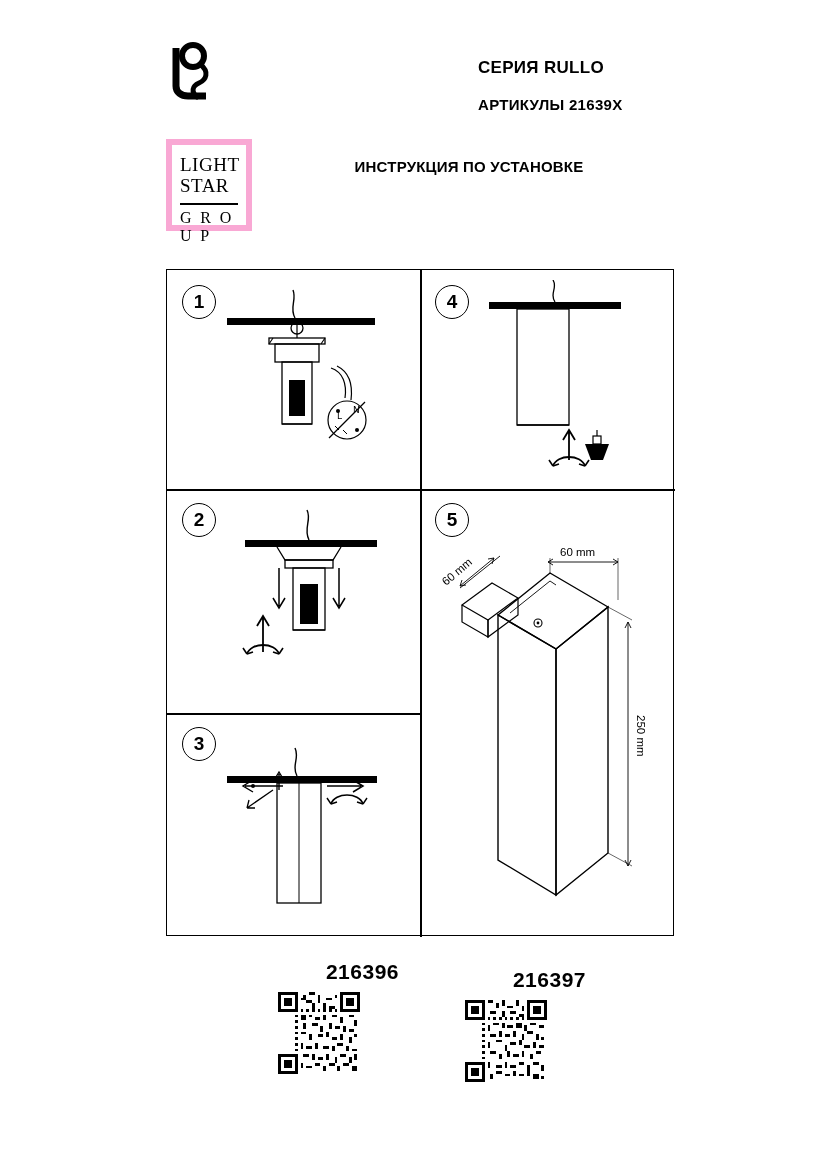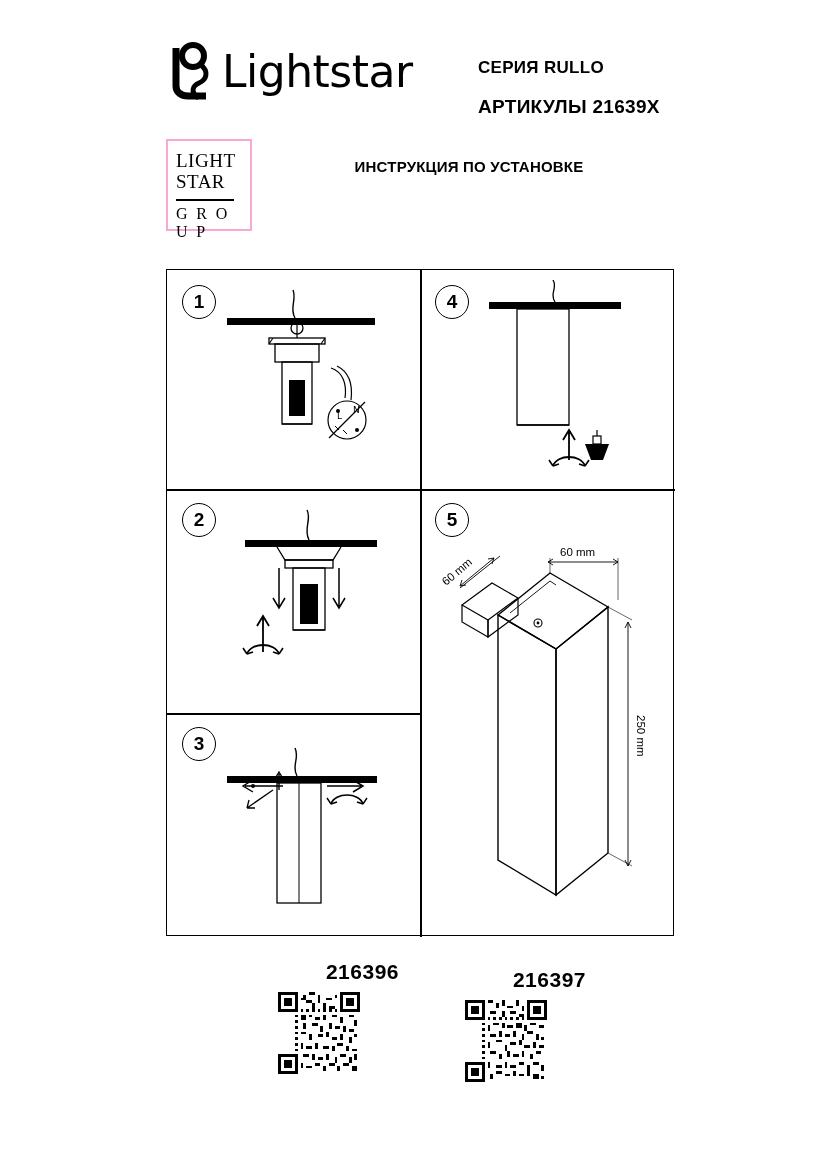--- a/index.html
+++ b/index.html
@@ -53,34 +53,34 @@
     top: 18px;
     font-size: 17px;
     font-weight: bold;
     letter-spacing: 0.3px;
     white-space: nowrap;
   }
   .article-line {
     position: absolute;
     left: 312px;
     top: 56px;
-    font-size: 19px;
+    font-size: 15px;
     font-weight: bold;
     letter-spacing: 0.3px;
     white-space: nowrap;
   }
 
   
   .group-logo {
     position: absolute;
     left: 166px;
     top: 139px;
     width: 86px;
     height: 92px;
-    border: 2px solid #f9a8d4;
+    border: 6px solid #f9a8d4;
     box-sizing: border-box;
   }
   .group-logo .gl-text {
     position: absolute;
     left: 8px;
     top: 9px;
     font-family: "Liberation Serif", serif;
     font-size: 19px;
     line-height: 21px;
     font-weight: 400;
@@ -184,21 +184,20 @@
 <div class="page">
 
   <div class="header">
 
     <svg class="logo-mark" viewBox="0 0 58 62">
       <path d="M10 6 L10 44 C10 50 15 54 22 54 L40 54" fill="none" stroke="#000" stroke-width="7" stroke-linecap="butt"></path>
       <circle cx="27" cy="14" r="11" fill="none" stroke="#000" stroke-width="6"></circle>
       <path d="M34 22 C44 30 40 38 33 41 C26 44 25 50 31 55" fill="none" stroke="#000" stroke-width="5" stroke-linecap="round"></path>
     </svg>
 
-    <div class="logo-word">Lightstar</div>
 
     <div class="series-line">СЕРИЯ RULLO</div>
     <div class="article-line">АРТИКУЛЫ 21639X</div>
   </div>
 
   <div class="group-logo">
     <div class="gl-text">
       <span>LIGHT</span><br>
       <span>STAR</span>
     </div>

